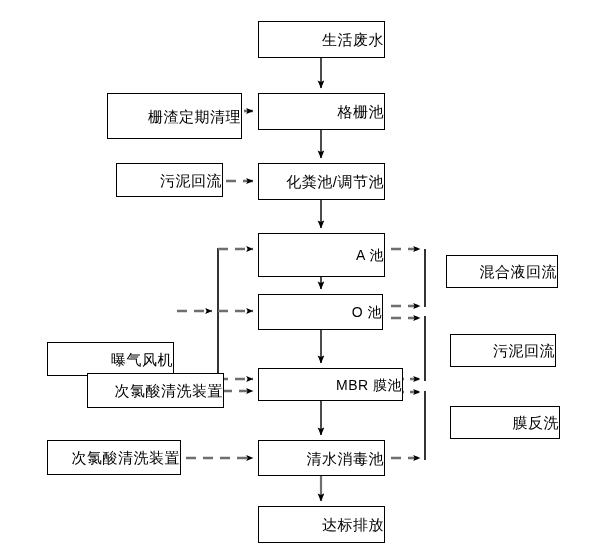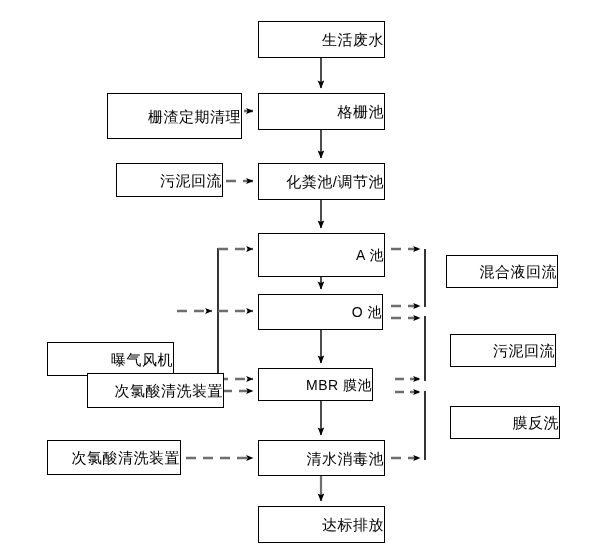--- a/index.html
+++ b/index.html
@@ -167,21 +167,21 @@
   </div>
 
   <div class="node mono-lead" style="left:258px; top:233px; width:127px; height:44px;">
     <span class="label">A 池</span>
   </div>
 
   <div class="node mono-lead" style="left:258px; top:294px; width:125px; height:36px;">
     <span class="label">O 池</span>
   </div>
 
-  <div class="node mbr" style="left:258px; top:368px; width:115px; height:33px;padding-left:20px;">
+  <div class="node mbr" style="left:258px; top:368px; width:145px; height:33px;padding-left:20px;">
     <span class="label">MBR 膜池</span>
   </div>
 
   <div class="node" style="left:258px; top:440px; width:127px; height:36px;">
     <span class="label">清水消毒池</span>
   </div>
 
   <div class="node" style="left:258px; top:506px; width:127px; height:37px;">
     <span class="label">达标排放</span>
   </div>

